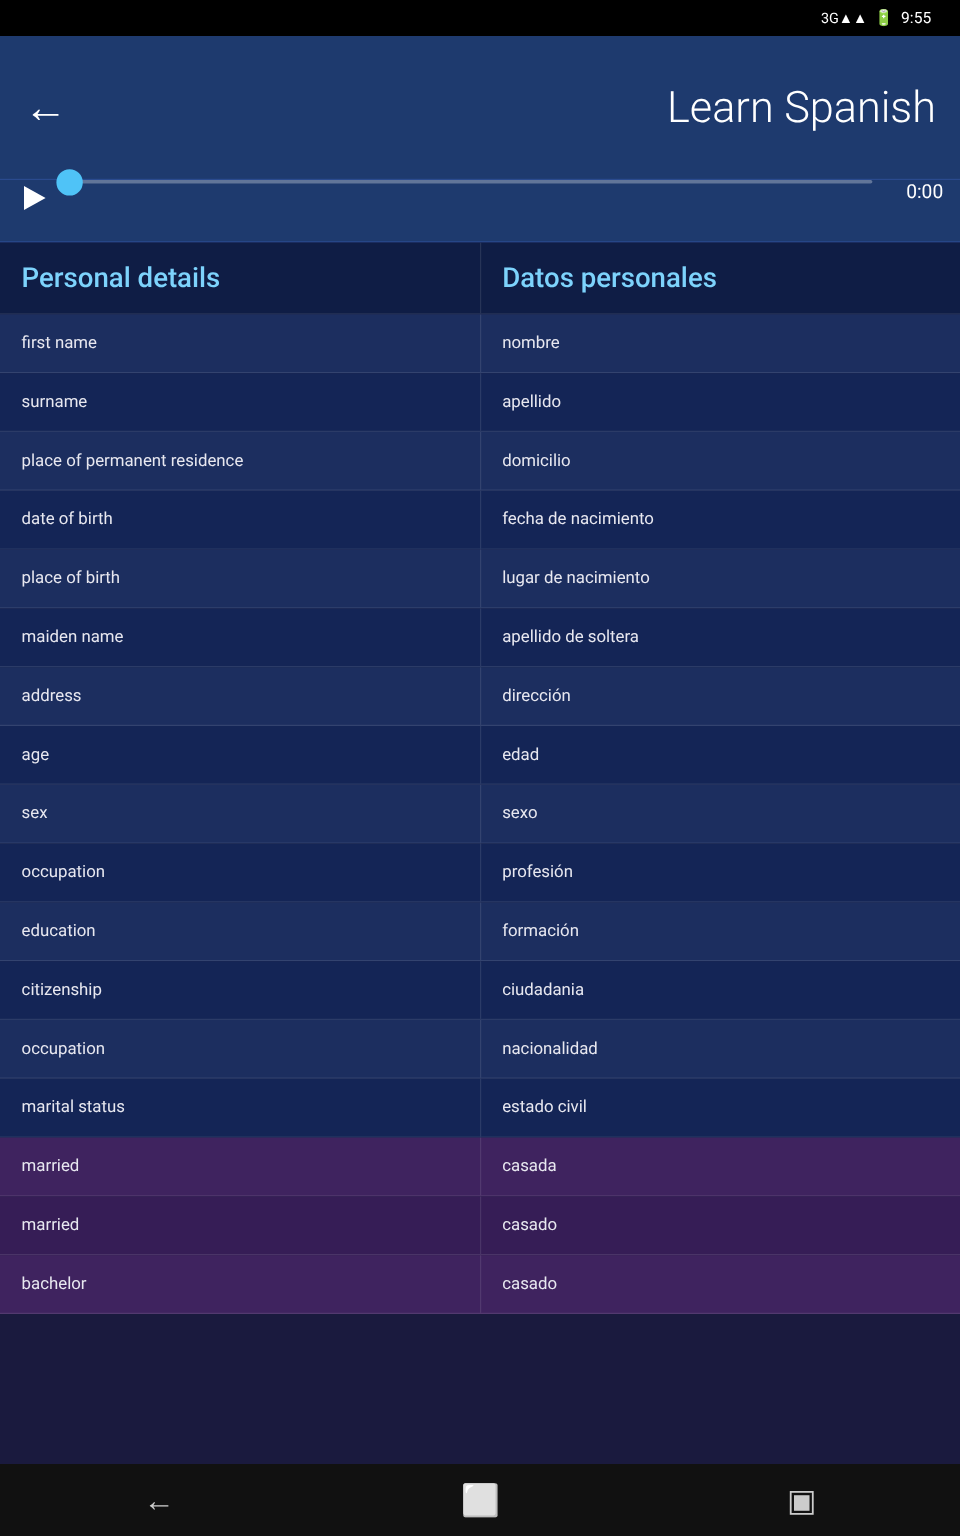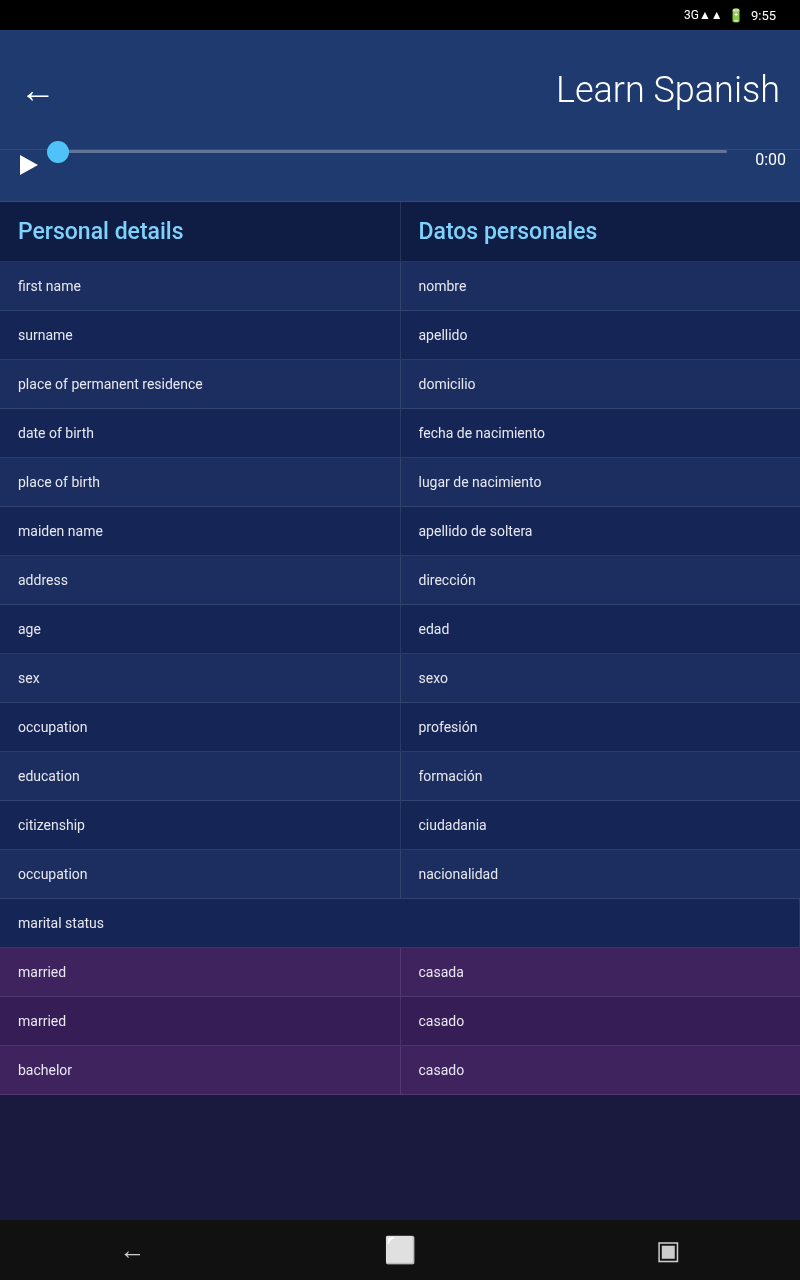--- a/index.html
+++ b/index.html
@@ -242,20 +242,21 @@
     <div class="vocab-row">
       <div class="vocab-cell">citizenship</div>
       <div class="vocab-cell">ciudadania</div>
     </div>
     <div class="vocab-row">
       <div class="vocab-cell">occupation</div>
       <div class="vocab-cell">nacionalidad</div>
     </div>
     <div class="vocab-row">
       <div class="vocab-cell">marital status</div>
+      <div class="vocab-cell">estado civil</div>
     </div>
     <div class="vocab-row purple-even">
       <div class="vocab-cell">married</div>
       <div class="vocab-cell">casada</div>
     </div>
     <div class="vocab-row purple-odd">
       <div class="vocab-cell">married</div>
       <div class="vocab-cell">casado</div>
     </div>
     <div class="vocab-row purple-even">

